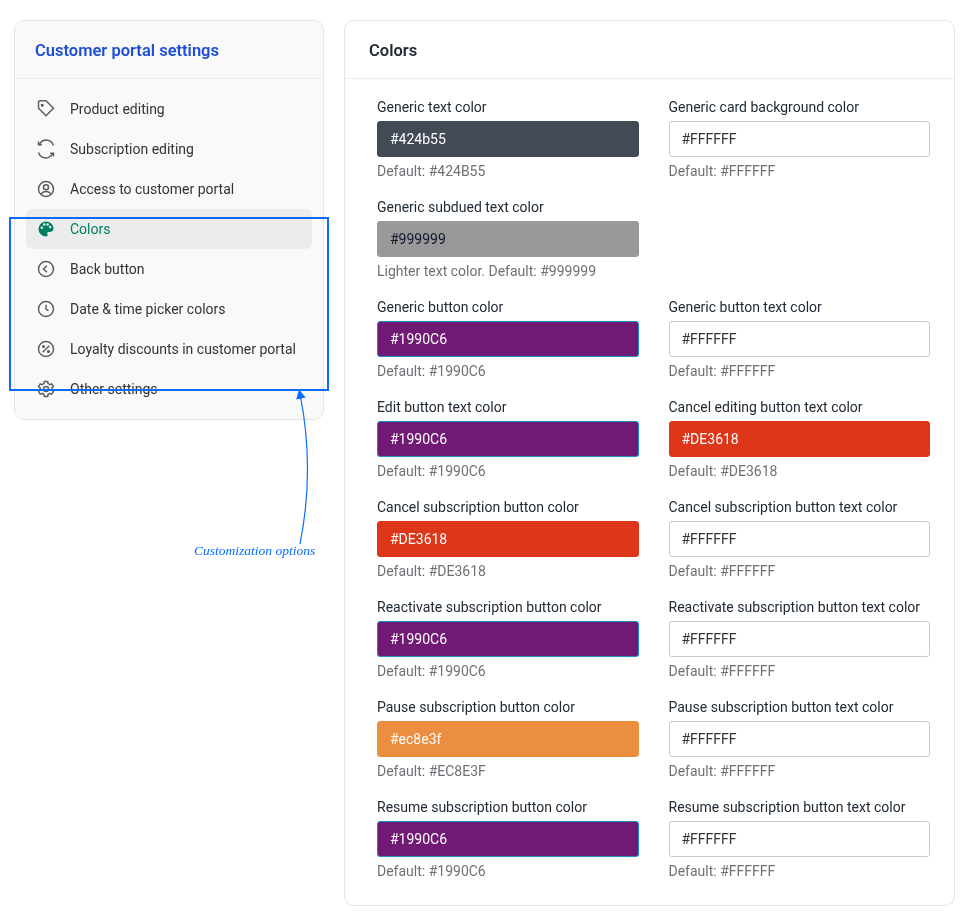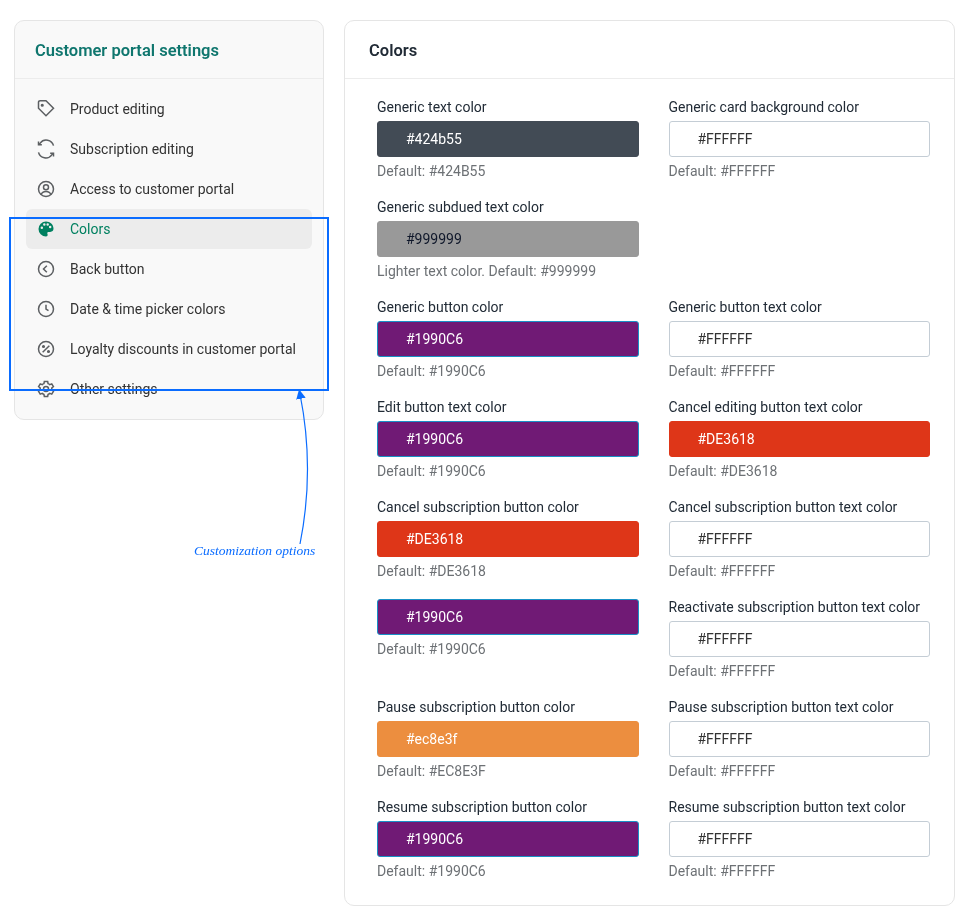--- a/index.html
+++ b/index.html
@@ -1,37 +1,37 @@
 <!DOCTYPE html>
 <html><head>
   <meta charset="utf-8">
   <style>
     * { box-sizing: border-box; margin: 0; padding: 0; font-family: -apple-system, BlinkMacSystemFont, "Segoe UI", Roboto, sans-serif; }
     body { background: #fff; padding: 20px 14px; width: 969px; }
     .wrap { display: flex; gap: 20px; align-items: flex-start; }
     .sidebar { width: 310px; background: #f9f9f9; border: 1px solid #e5e5e5; border-radius: 10px; overflow: visible; position: relative; }
-    .sidebar h2 { font-size: 16.5px; font-weight: 600; color: #0f766e; padding: 20px 20px 18px; border-bottom: 1px solid #ececec; }
+    .sidebar h2 { font-size: 16.5px; font-weight: 600; color: #1d4ed8; padding: 20px 20px 18px; border-bottom: 1px solid #ececec; }
     .menu { padding: 10px 11px; }
     .menu-item { display: flex; align-items: center; gap: 14px; padding: 10px 10px; border-radius: 6px; cursor: pointer; font-size: 14px; color: #333; }
     .menu-item.active { background: #ececec; color: #008060; }
     .menu-item .ico { width: 20px; height: 20px; display:flex; align-items:center; justify-content:center; flex:0 0 20px; }
     .menu-item .ico svg { width:20px; height:20px; }
     .menu-item.active .ico svg { color:#008060; }
     .highlight-box { position:absolute; border: 2px solid #0a6cff; left:-6px; right:-6px; top:196px; height:174px; pointer-events:none; }
     .annot-arrow { position:absolute; left:280px; top:368px; pointer-events:none; }
     .annot-text { position:absolute; left:179px; top:522px; color:#0a6cff; font-size:13.5px; font-style:italic;font-family:Liberation Serif, serif; }
 
     .panel { flex:1; border: 1px solid #e5e5e5; border-radius: 10px; overflow:hidden; background:#fff; width:615px; }
     .panel h2 { font-size: 16.5px; font-weight: 600; color: #212b36; padding: 20px 24px 18px; border-bottom: 1px solid #ececec; }
     .panel-body { padding: 20px 24px 6px; }
     .row { display:flex; gap:22px; }
     .field { flex:1; margin-bottom: 20px; margin-left: 8px; }
     .field.half-empty { visibility:hidden; }
     .flabel { font-size: 14px; color: #212b36; margin-bottom: 6px; display:block; }
-    .swatch { height: 36px; border: 1px solid #c4cdd5; border-radius: 3px; display:flex; align-items:center; padding: 0 28px; font-size:14px; }
+    .swatch { height: 36px; border: 1px solid #c4cdd5; border-radius: 3px; display:flex; align-items:center; padding: 0 12px; font-size:14px; }
     .helper { font-size: 14px; color: #6d7175; margin-top: 6px; }
 
     .sw-dark { background:#424b55; color:#fff; border-color:#424b55; }
     .sw-white { background:#fff; color:#333; }
     .sw-gray { background:#999999; color:#0f172a; border-color:#999999; }
     .sw-blue { background:#701a75; color:#fff; border-color:#1990C6; }
     .sw-red  { background:#DE3618; color:#fff; border-color:#DE3618; }
     .sw-orange { background:#ec8e3f; color:#fff; border-color:#ec8e3f; }
   </style>
 </head>
@@ -199,20 +199,21 @@
         </div>
         <div class="field">
           <span class="flabel">Cancel subscription button text color</span>
           <div class="swatch sw-white">#FFFFFF</div>
           <div class="helper">Default: #FFFFFF</div>
         </div>
       </div>
 
       <div class="row">
         <div class="field">
+          <span class="flabel">Reactivate subscription button color</span>
           <div class="swatch sw-blue">#1990C6</div>
           <div class="helper">Default: #1990C6</div>
         </div>
         <div class="field">
           <span class="flabel">Reactivate subscription button text color</span>
           <div class="swatch sw-white">#FFFFFF</div>
           <div class="helper">Default: #FFFFFF</div>
         </div>
       </div>
 

